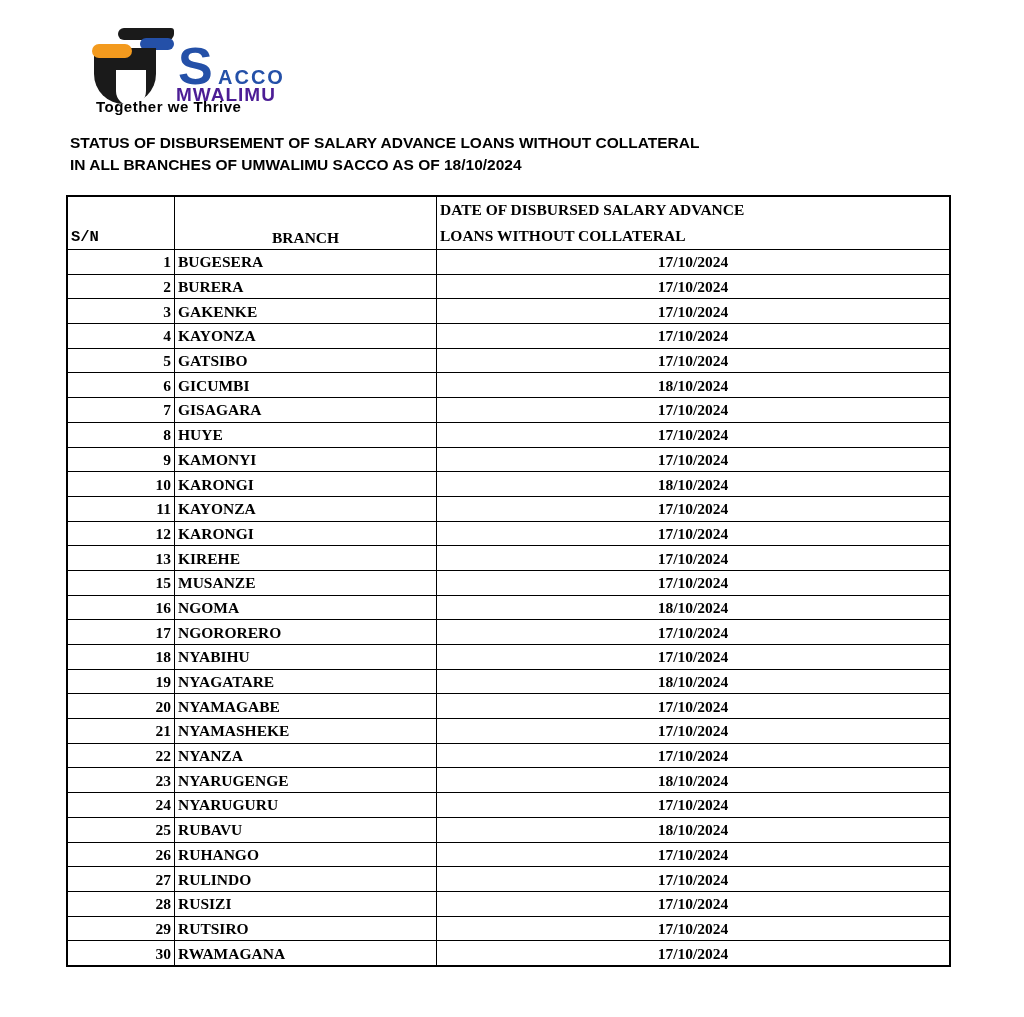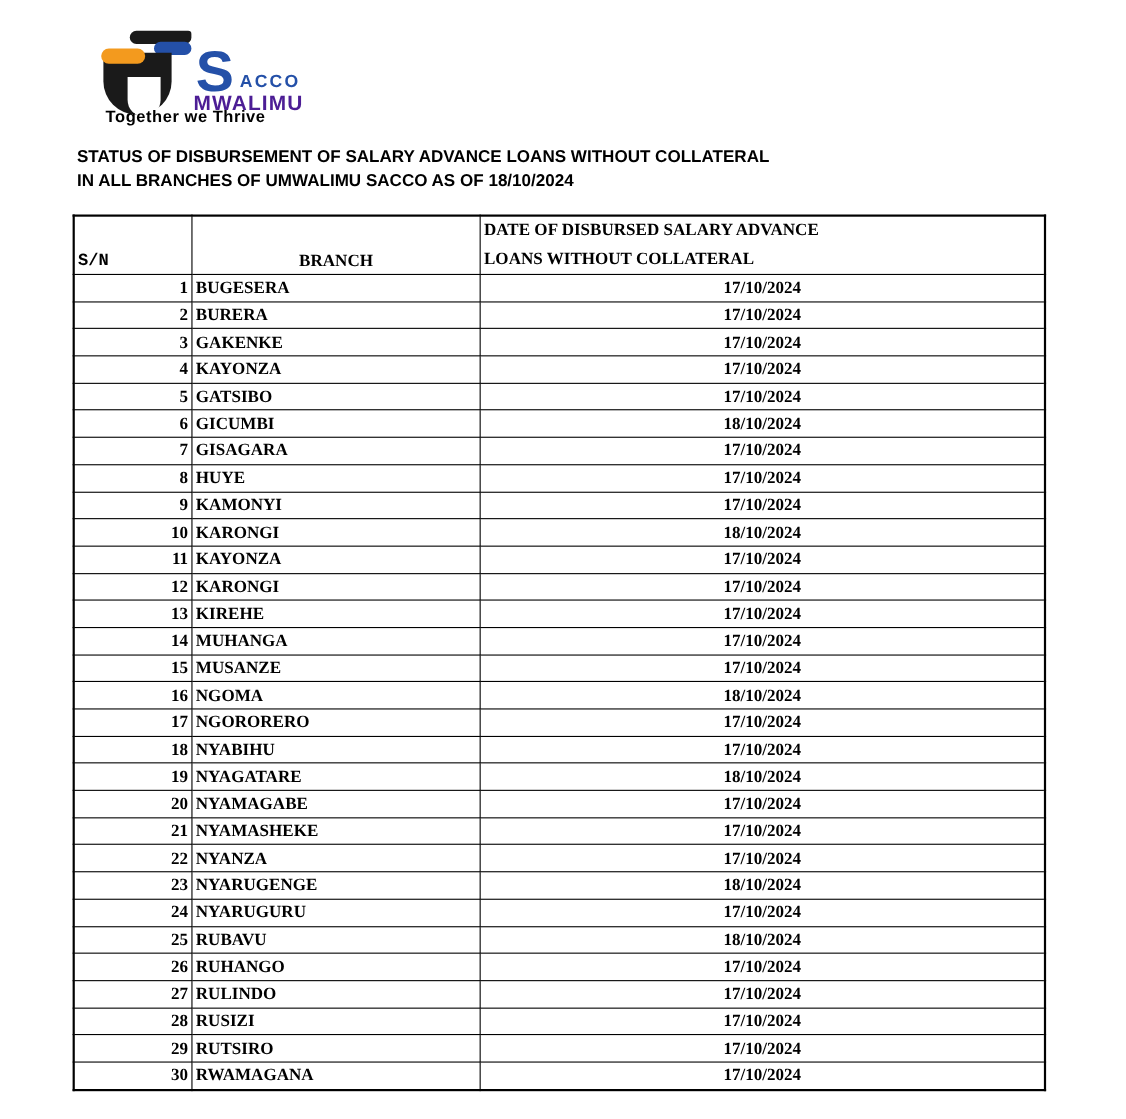--- a/index.html
+++ b/index.html
@@ -4,21 +4,21 @@
 <style>
   html, body { margin:0; padding:0; background:#ffffff; }
   body { width:1024px; height:1017px; position:relative; overflow:hidden; font-family:"Liberation Serif", serif; color:#000; }
   .logo { position:absolute; left:88px; top:26px; width:260px; height:90px; }
   .logo .u { position:absolute; left:6px; top:22px; width:62px; height:56px; background:#1a1a1a; border-radius:0 0 30px 30px; }
   .logo .u-in { position:absolute; left:22px; top:22px; width:30px; height:36px; background:#fff; border-radius:0 0 16px 16px; }
   .logo .fig-orange { position:absolute; left:4px; top:18px; width:40px; height:14px; background:#f39a1e; border-radius:8px; }
   .logo .fig-blue { position:absolute; left:52px; top:12px; width:34px; height:12px; background:#2450a8; border-radius:8px; }
   .logo .fig-black { position:absolute; left:30px; top:2px; width:56px; height:12px; background:#1a1a1a; border-radius:8px 4px 8px 8px; }
   .logo .s { position:absolute; left:90px; top:14px; font-family:"Liberation Sans", sans-serif; font-weight:bold; font-size:52px; color:#2450a8; line-height:52px; }
-  .logo .acco { position:absolute; left:130px; top:40px; font-family:"Liberation Sans", sans-serif; font-weight:bold; font-size:16px; color:#2450a8; letter-spacing:2px; }
+  .logo .acco { position:absolute; left:130px; top:40px; font-family:"Liberation Sans", sans-serif; font-weight:bold; font-size:20px; color:#2450a8; letter-spacing:2px; }
   .logo .mw { position:absolute; left:88px; top:58px; font-family:"Liberation Sans", sans-serif; font-weight:bold; font-size:19px; color:#4c1d95; letter-spacing:1px; }
   .logo .tag { position:absolute; left:8px; top:72px; font-family:"Liberation Sans", sans-serif; font-weight:bold; font-size:15px; color:#000000; letter-spacing:0.5px; white-space:nowrap; }
   .title { position:absolute; left:70px; top:132px; font-family:"Liberation Sans", sans-serif; font-weight:bold; font-size:15.5px; line-height:22px; }
   table { position:absolute; left:66px; top:195px; width:885px; border-collapse:collapse; border:2px solid #000; }
   td, th { border:1px solid #000; font-weight:bold; font-size:15.5px; padding:0 3px; height:23.7px; line-height:23px; }
   th { text-align:center; vertical-align:bottom; font-size:15.5px; }
   th.h1 { height:48px; }
   .c1 { width:100px; text-align:right; }
   .c2 { width:255px; }
   .c3 { text-align:center;font-family:Liberation Serif, serif; }
@@ -117,25 +117,20 @@
         <td class="c1">12</td>
         <td class="c2">KARONGI</td>
         <td class="c3">17/10/2024</td>
       </tr>
       <tr>
         <td class="c1">13</td>
         <td class="c2">KIREHE</td>
         <td class="c3">17/10/2024</td>
       </tr>
       <tr>
-        <td class="c1">14</td>
-        <td class="c2">MUHANGA</td>
-        <td class="c3">17/10/2024</td>
-      </tr>
-      <tr>
         <td class="c1">15</td>
         <td class="c2">MUSANZE</td>
         <td class="c3">17/10/2024</td>
       </tr>
       <tr>
         <td class="c1">16</td>
         <td class="c2">NGOMA</td>
         <td class="c3">18/10/2024</td>
       </tr>
       <tr>

